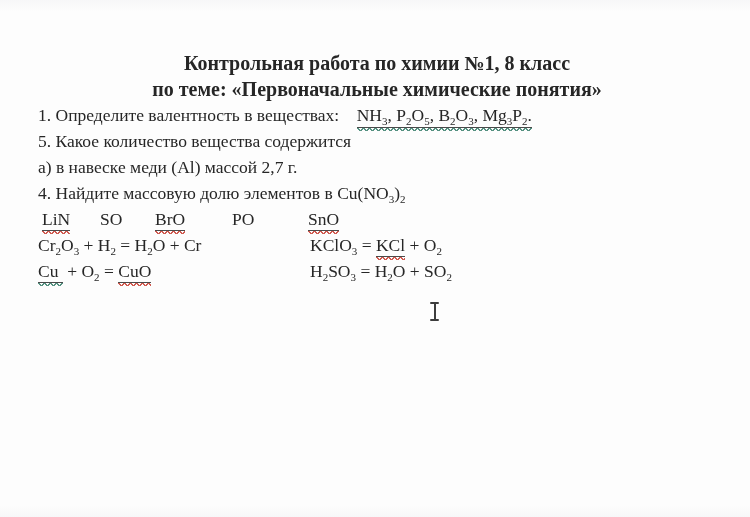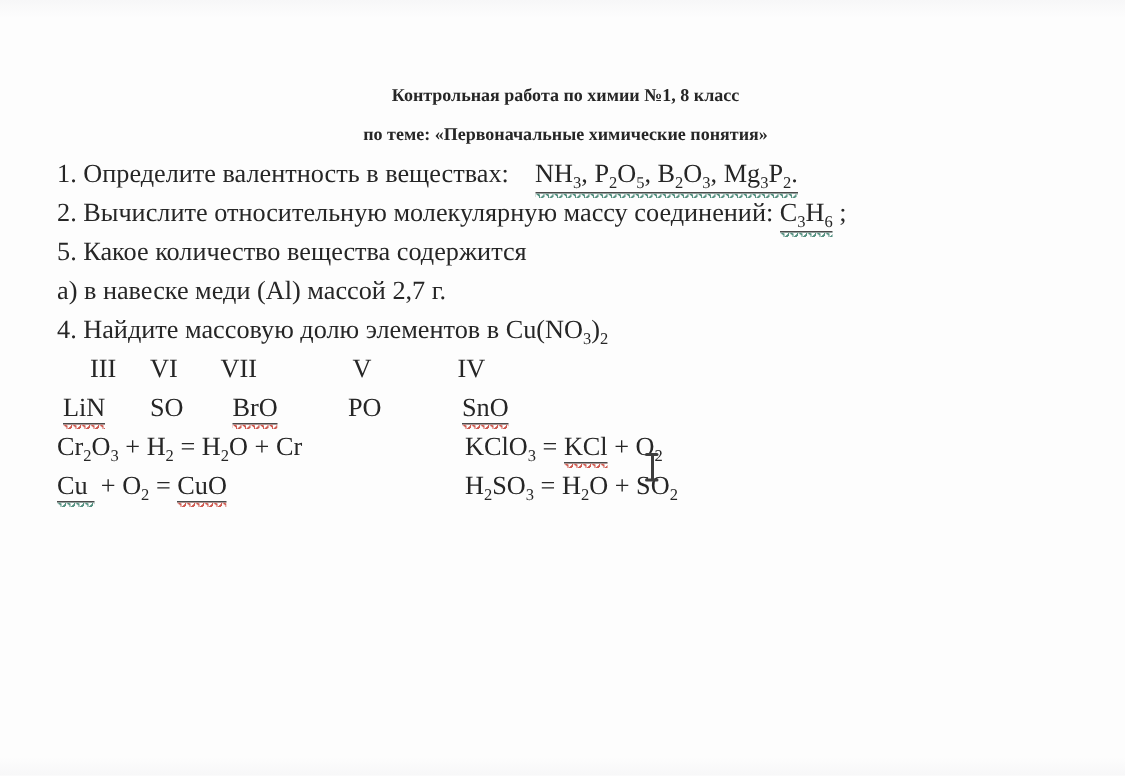--- a/index.html
+++ b/index.html
@@ -11,21 +11,21 @@
   .page{
     position:relative;width:750px;height:517px;
     background:linear-gradient(#f7f7f8 0, #fdfdfd 12px, #fdfdfd 505px, #f7f7f8 517px);
     color:#262626;
   }
   .content{padding:50px 34px 0 38px;}
   .line{
     height:26px;line-height:26px;font-size:17.5px;white-space:pre;
   }
   .center{text-align:center;}
-  .b{font-weight:bold;font-size:12px;}
+  .b{font-weight:bold;font-size:20px;}
   .sub{font-size:11px;vertical-align:-4px;}
   .col{display:inline-block;vertical-align:baseline;}
   .u{border-bottom:1px solid #4a4a4a;}
   .wr,.wg{display:inline-block;position:relative;line-height:normal;}
   .wr::after,.wg::after{
     content:"";position:absolute;left:0;right:0;bottom:-4px;height:3px;
     background-repeat:repeat-x;background-size:6px 3px,6px 3px;
     background-position:0 0,3px 0;
   }
   .wr::after{
@@ -48,25 +48,23 @@
   .ibeam .stem{position:absolute;left:4.5px;top:1px;bottom:1px;width:2px;background:#3d3d3d;}
 </style>
 </head>
 <body>
 
 <div class="page">
   <div class="content" id="doc">
       <div class="line center b"><span>Контрольная работа по химии №1, 8 класс</span></div>
       <div class="line center b"><span>по теме: «Первоначальные химические понятия»</span></div>
       <div class="line"><span>1. Определите валентность в веществах:&nbsp;&nbsp;&nbsp;&nbsp;</span><span class="u wg"><span>NH</span><span class="sub">3</span><span>, P</span><span class="sub">2</span><span>O</span><span class="sub">5</span><span>, B</span><span class="sub">2</span><span>O</span><span class="sub">3</span><span>, Mg</span><span class="sub">3</span><span>P</span><span class="sub">2</span><span>.</span></span></div>
-      <div class="line"><span>2. Вычислите относительную молекулярную массу соединений: </span><span class="u wg"><span>C</span><span class="sub">3</span><span>H</span><span class="sub">6</span></span><span> ;</span></div>
       <div class="line"><span>5. Какое количество вещества содержится</span></div>
       <div class="line"><span>а) в навеске меди (Al) массой 2,7 г.</span></div>
       <div class="line"><span>4. Найдите массовую долю элементов в Cu(NO</span><span class="sub">3</span><span>)</span><span class="sub">2</span></div>
-      <div class="line cols" style="padding-left: 22px;"><span class="col" style="width: 40px;">III</span><span class="col" style="width: 47px;">VI</span><span class="col" style="width: 88px;">VII</span><span class="col" style="width: 70px;">V</span><span class="col">IV</span></div>
       <div class="line cols" style="padding-left: 4px;"><span class="col" style="width: 58px;"><span class="u wr"><span>LiN</span></span></span><span class="col" style="width: 55px;">SO</span><span class="col" style="width: 77px;"><span class="u wr"><span>BrO</span></span></span><span class="col" style="width: 76px;">PO</span><span class="col"><span class="u wr"><span>SnO</span></span></span></div>
       <div class="line cols"><span class="col" style="width: 272px;"><span>Cr</span><span class="sub">2</span><span>O</span><span class="sub">3</span><span> + H</span><span class="sub">2</span><span> = H</span><span class="sub">2</span><span>O + Cr</span></span><span class="col"><span>KClO</span><span class="sub">3</span><span> = </span><span class="u wr"><span>KCl</span></span><span> + O</span><span class="sub">2</span></span></div>
       <div class="line cols"><span class="col" style="width: 272px;"><span class="u wg"><span>Cu&nbsp;</span></span><span> + O</span><span class="sub">2</span><span> = </span><span class="u wr"><span>CuO</span></span></span><span class="col"><span>H</span><span class="sub">2</span><span>SO</span><span class="sub">3</span><span> = H</span><span class="sub">2</span><span>O + SO</span><span class="sub">2</span></span></div>
     </div>
   <div class="ibeam">
       <span class="stem"></span>
     </div>
 </div>
 
 </body></html>

